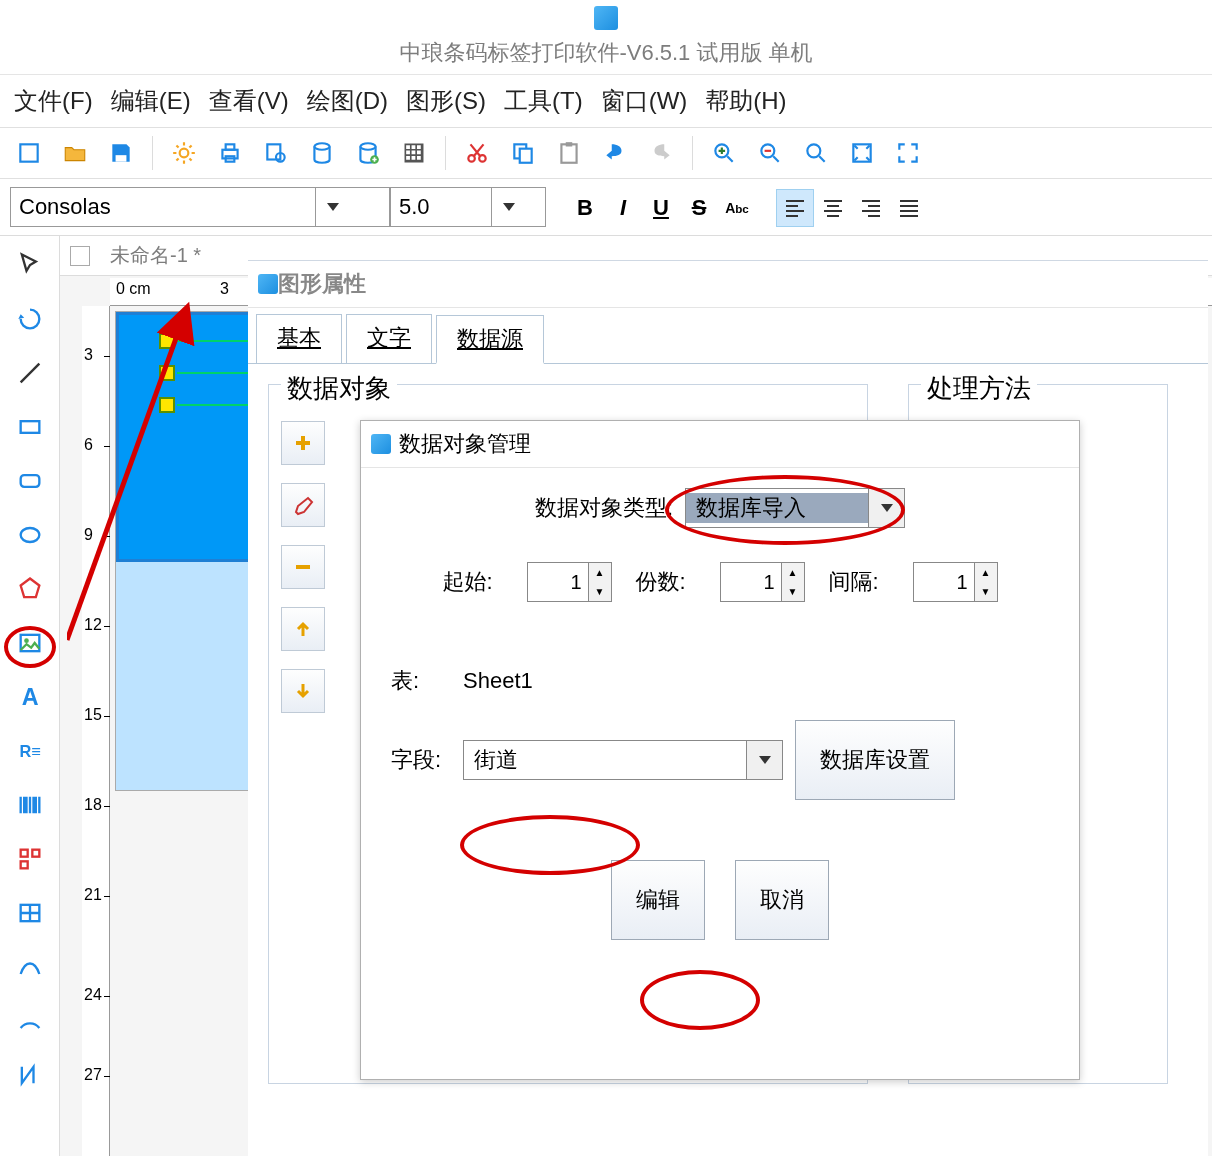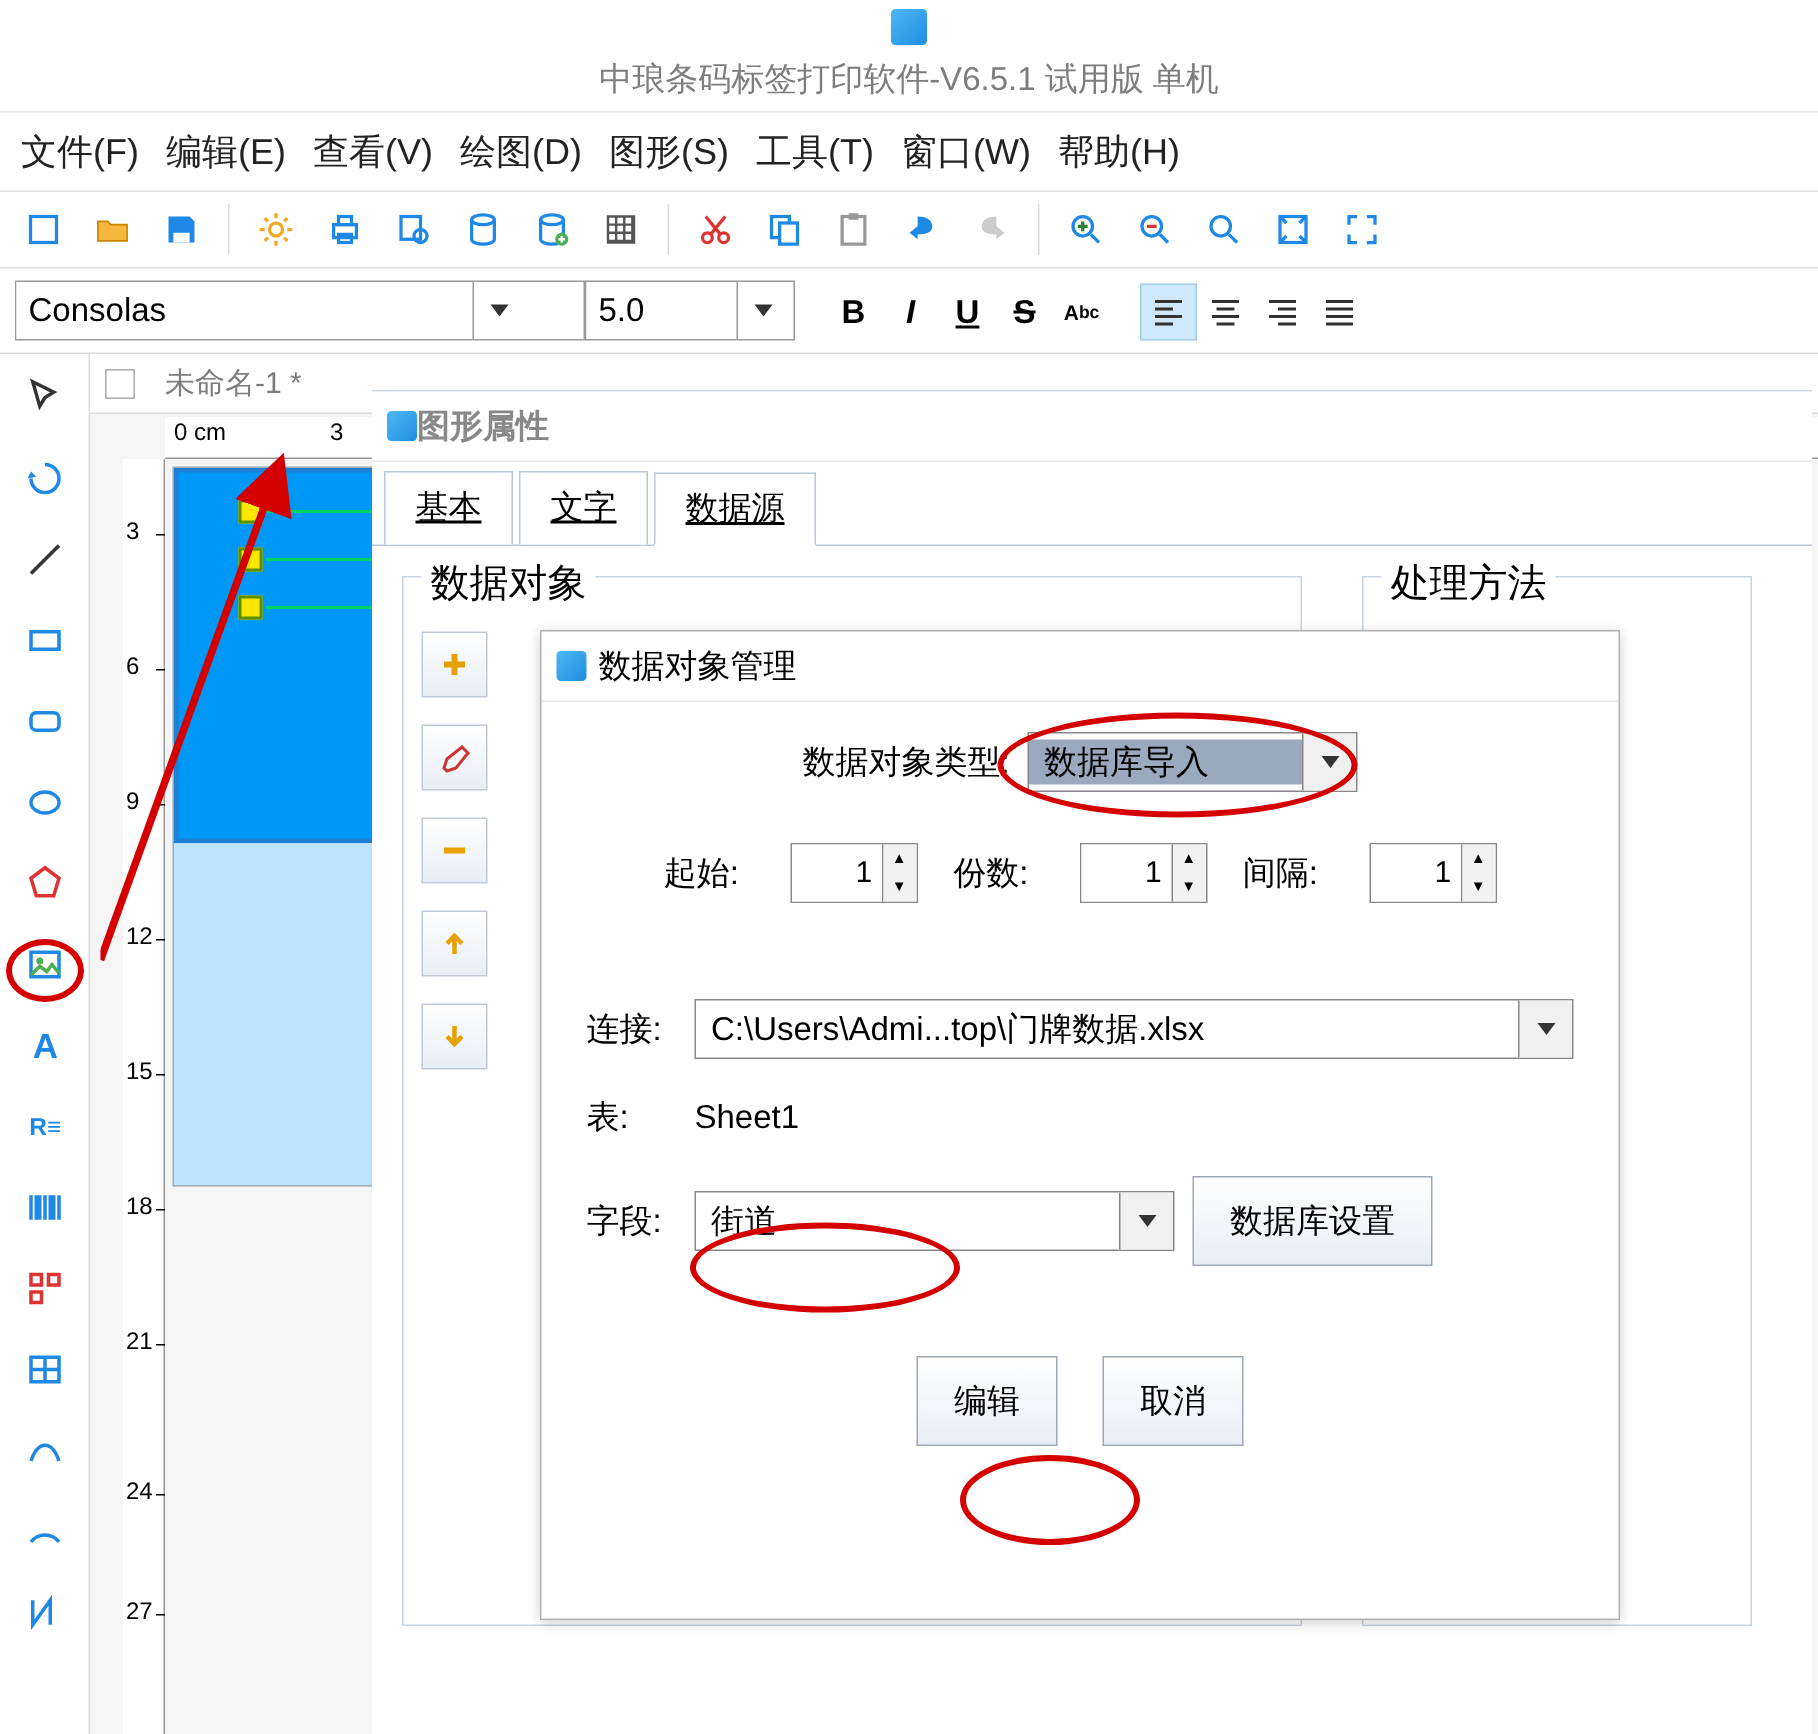--- a/index.html
+++ b/index.html
@@ -305,21 +305,21 @@
 }
 .spin .sp {
   width: 22px; height: 19px;
   display: flex; align-items: center; justify-content: center;
   font-size: 10px;
   background: #f2f2f2;
 }
 .btn {
   border: 1px solid #9da8b5;
   background: linear-gradient(#fefefe,#e9eef5);
-  padding: 14px 24px;
+  padding: 24px 24px;
   font-size: 22px;
 }
 .dlg-foot {
   display: flex;
   gap: 30px;
   justify-content: center;
   margin-top: 60px;
 }
 .chev { width: 0; height: 0; border-left: 6px solid transparent; border-right: 6px solid transparent; border-top: 8px solid #333; }
 </style>
@@ -462,21 +462,21 @@
     </div>
 </div>
 
 <div class="fmtbar">
   <div class="combo" style="width:380px">
     <input value="Consolas" style="">
     <div class="dd">
         <div class="chev"></div>
       </div>
   </div>
-  <div class="combo" style="width:140px">
+  <div class="combo" style="width:156px">
     <input style="width: 100px;" value="5.0">
     <div class="dd">
         <div class="chev"></div>
       </div>
   </div>
   <div style="width:20px"></div>
   <div class="fmtbtn">B</div>
   <div class="fmtbtn" style="font-style:italic">I</div>
   <div class="fmtbtn" style="text-decoration:underline">U</div>
   <div class="fmtbtn" style="text-decoration:line-through">S</div>
@@ -724,29 +724,20 @@
         <input value="1" style="">
         <div class="spbtns">
             <div class="sp">▲</div>
             <div class="sp">▼</div>
           </div>
       </div>
     </div>
 
     <div style="height:40px"></div>
 
-    <div class="row">
-      <label>连接:</label>
-      <div class="sel" style="flex:1">
-        <div class="val">C:\Users\Admi...top\门牌数据.xlsx</div>
-        <div class="dd">
-            <div class="chev"></div>
-          </div>
-      </div>
-    </div>
 
     <div class="row">
       <label>表:</label>
       <span>Sheet1</span>
     </div>
 
     <div class="row">
       <label>字段:</label>
       <div class="sel" style="width:320px">
         <div class="val">街道</div>

